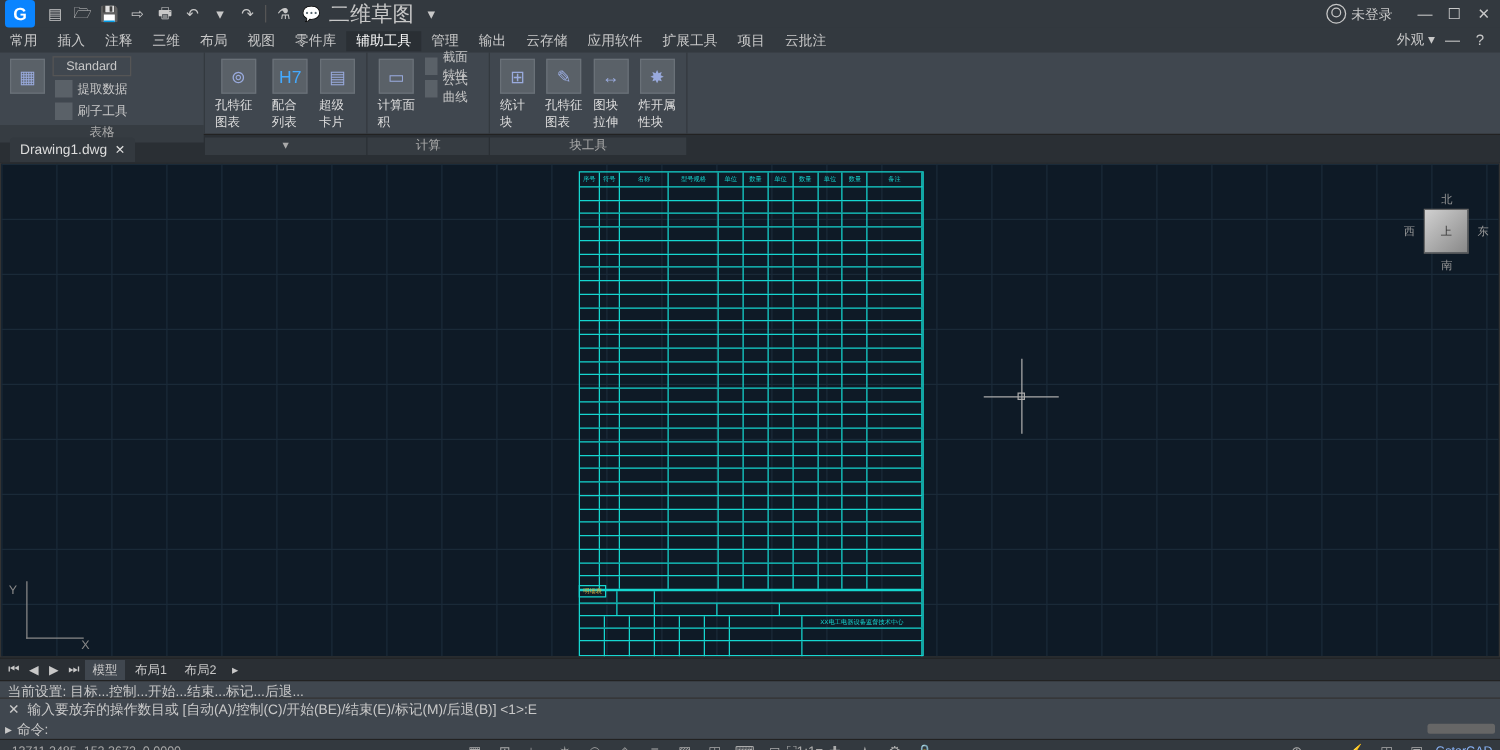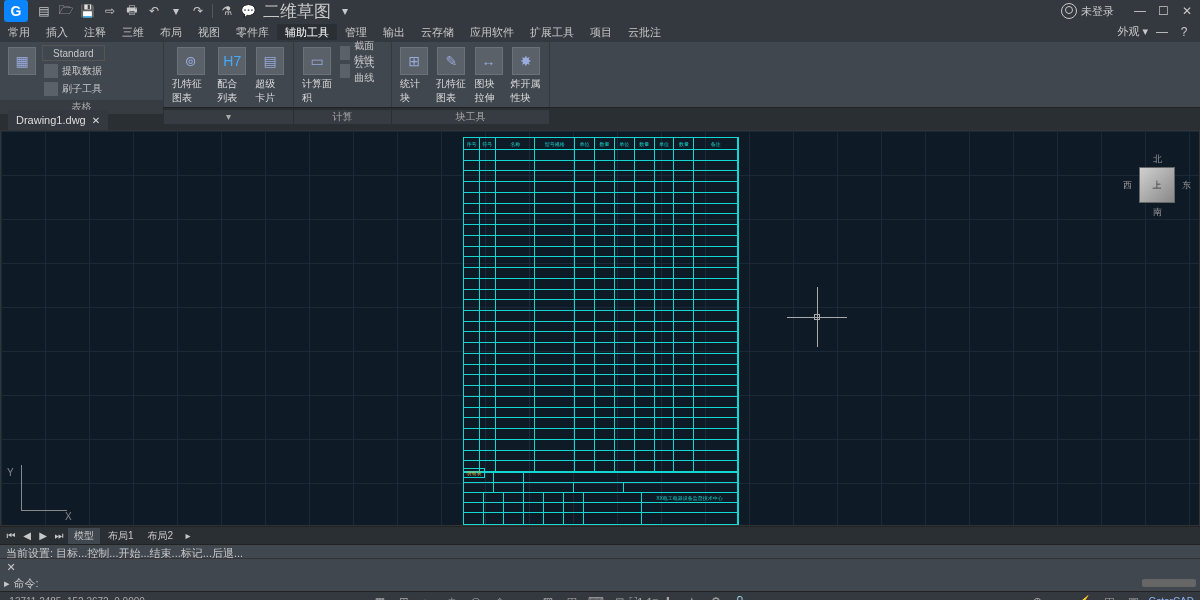--- a/index.html
+++ b/index.html
@@ -762,20 +762,21 @@
   <span class="mtab active">模型</span>
   <span class="mtab">布局1</span>
   <span class="mtab">布局2</span>
   <span class="nav-arrow">▸</span>
 </div>
 
 <div class="cmd-area" style="position:relative;">
   <div class="cmd-history">当前设置: 目标...控制...开始...结束...标记...后退...</div>
   <div class="cmd-line">
     <span class="x-close">✕</span>
+    <span>输入要放弃的操作数目或 [自动(A)/控制(C)/开始(BE)/结束(E)/标记(M)/后退(B)] &lt;1&gt;:E</span>
   </div>
   <div class="cmd-prompt-line">
     <span class="x-close">▸</span>
     <span>命令:</span>
     <input class="cmd-input" style="">
     <div class="scroll-ind" style="bottom:4px;"></div>
   </div>
 </div>
 
 <div class="status-bar">

